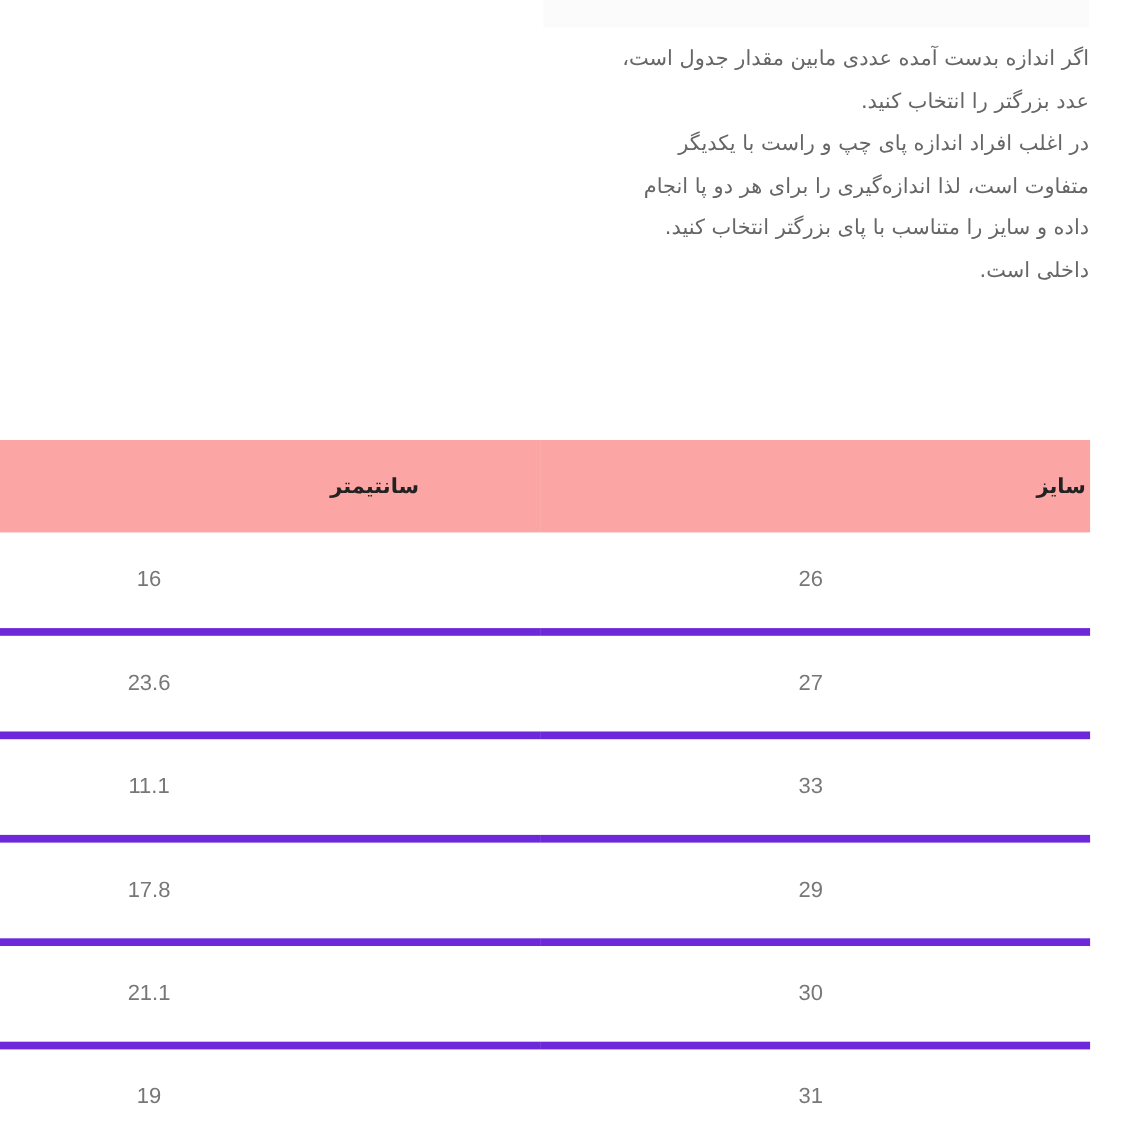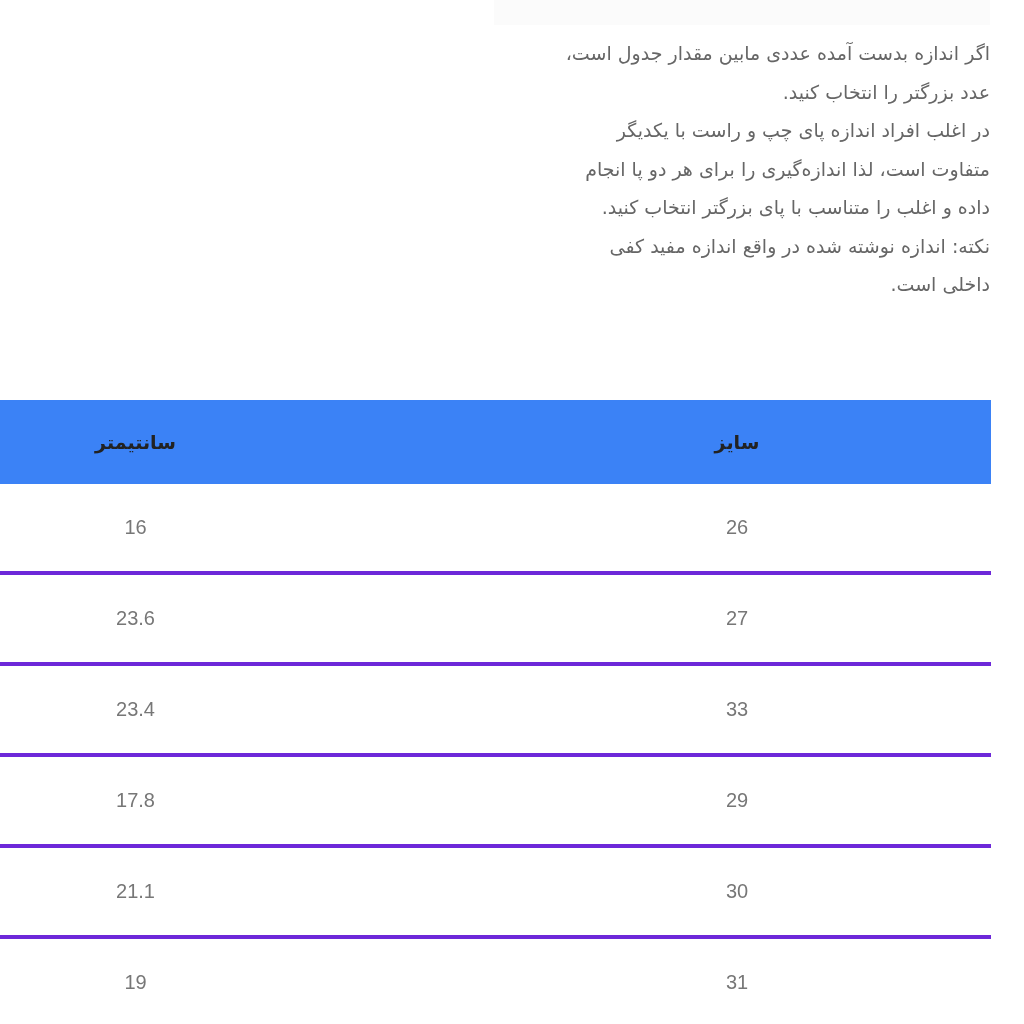--- a/index.html
+++ b/index.html
@@ -40,34 +40,34 @@
     }
     .size-table {
       position: absolute;
       left: 0;
       top: 400px;
       width: 991px;
       border-collapse: collapse;
       direction: rtl;
     }
     .size-table th {
-      background: #3b82f6;
+      background: #fca5a5;
       color: #222222;
       font-weight: bold;
       font-size: 19px;
       height: 84px;
-      text-align: center;
+      text-align: right;
       padding: 0;
     }
     .size-table td {
       color: #777777;
       font-size: 20px;
       height: 87px;
       text-align: center;
-      border-bottom: 4px solid #6d28d9;
+      border-bottom: 7px solid #6d28d9;
       padding: 0;
       font-family: "Liberation Sans", sans-serif;
     }
     .col-size { width: 500px; }
     .col-cm { width: 491px; }
     .size-table th.col-size { padding-left: 0; }
     .cell-size-inner { display: inline-block; transform: translateX(-4px); }
     .cell-cm-inner { display: inline-block; transform: translateX(-110px); }
     .head-size-inner { display: inline-block; transform: translateX(-4px); }
     .head-cm-inner { display: inline-block; transform: translateX(-110px); }
@@ -76,22 +76,21 @@
 <body>
 
 <div class="page">
   <div class="top-strip"></div>
 
   <div class="notes">
     <p>اگر اندازه بدست آمده عددی مابین مقدار جدول است،</p>
     <p>عدد بزرگتر را انتخاب کنید.</p>
     <p>در اغلب افراد اندازه پای چپ و راست با یکدیگر</p>
     <p>متفاوت است، لذا اندازه‌گیری را برای هر دو پا انجام</p>
-    <p>داده و اغلب را متناسب با پای بزرگتر انتخاب کنید.</p>
-    <p>نکته: اندازه نوشته شده در واقع اندازه مفید کفی</p>
+    <p>داده و سایز را متناسب با پای بزرگتر انتخاب کنید.</p>
     <p>داخلی است.</p>
   </div>
 
   <table class="size-table">
     <thead>
       <tr>
         <th class="col-size"><span class="head-size-inner">سایز</span></th>
         <th class="col-cm"><span class="head-cm-inner">سانتیمتر</span></th>
       </tr>
     </thead>
@@ -99,21 +98,21 @@
       <tr>
         <td><span class="cell-size-inner">26</span></td>
         <td><span class="cell-cm-inner">16</span></td>
       </tr>
       <tr>
         <td><span class="cell-size-inner">27</span></td>
         <td><span class="cell-cm-inner">23.6</span></td>
       </tr>
       <tr>
         <td><span class="cell-size-inner">33</span></td>
-        <td><span class="cell-cm-inner">23.4</span></td>
+        <td><span class="cell-cm-inner">11.1</span></td>
       </tr>
       <tr>
         <td><span class="cell-size-inner">29</span></td>
         <td><span class="cell-cm-inner">17.8</span></td>
       </tr>
       <tr>
         <td><span class="cell-size-inner">30</span></td>
         <td><span class="cell-cm-inner">21.1</span></td>
       </tr>
       <tr>

